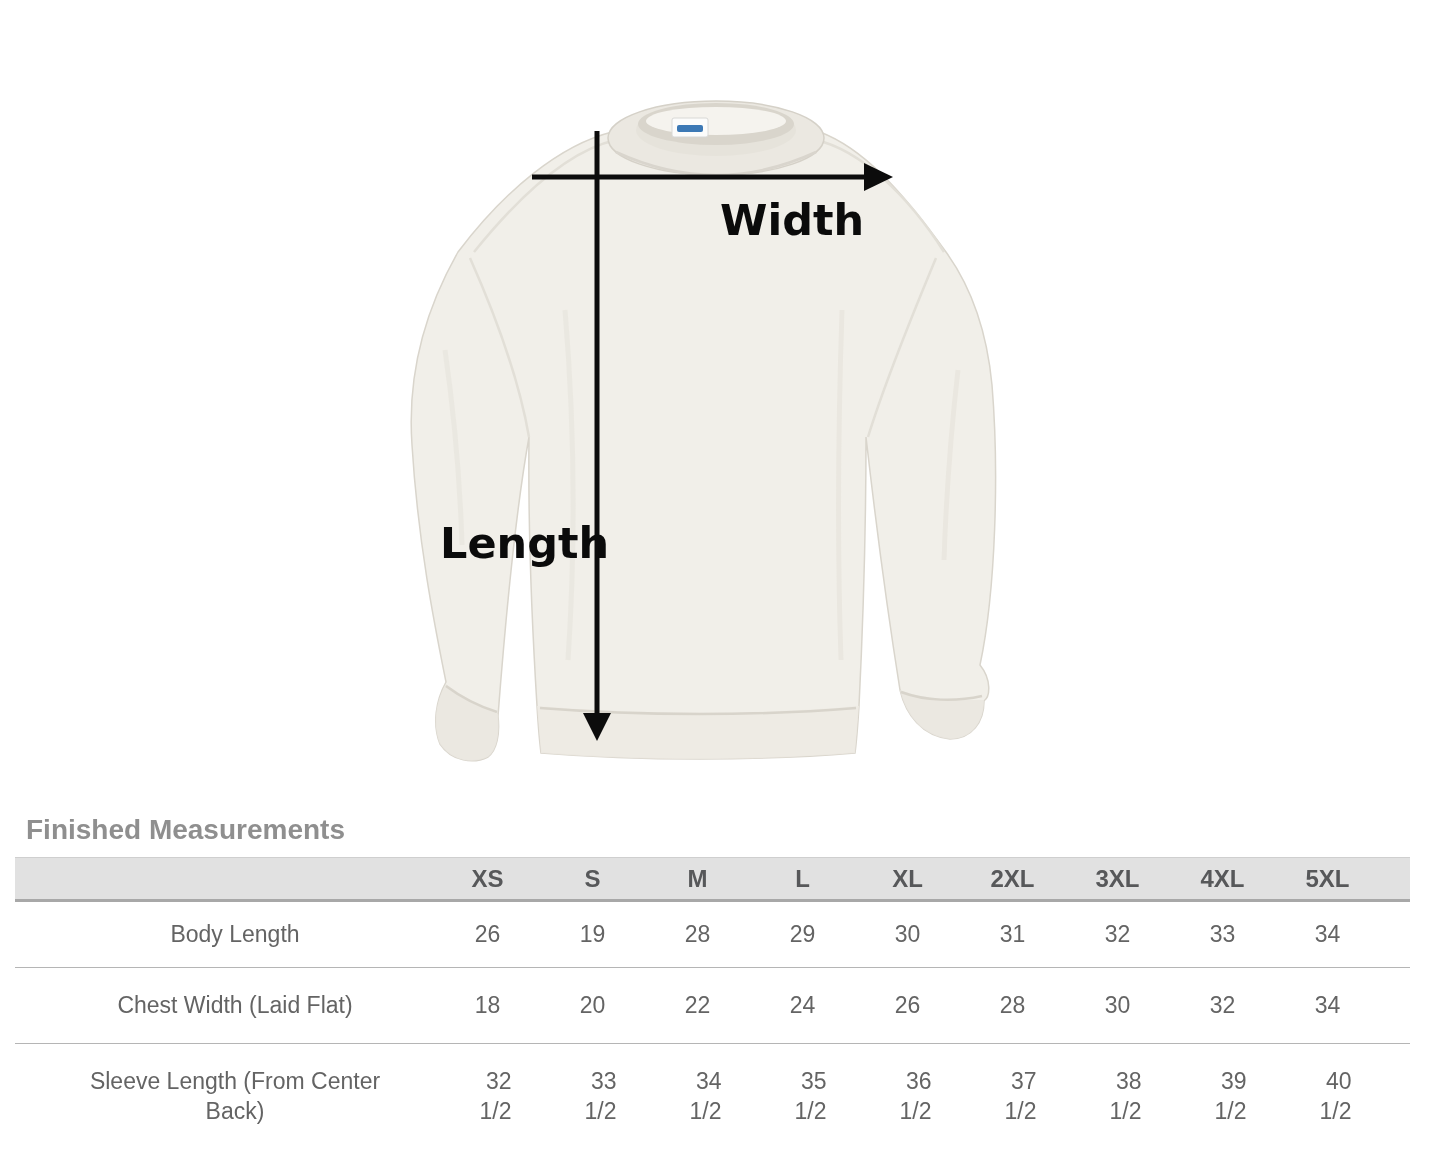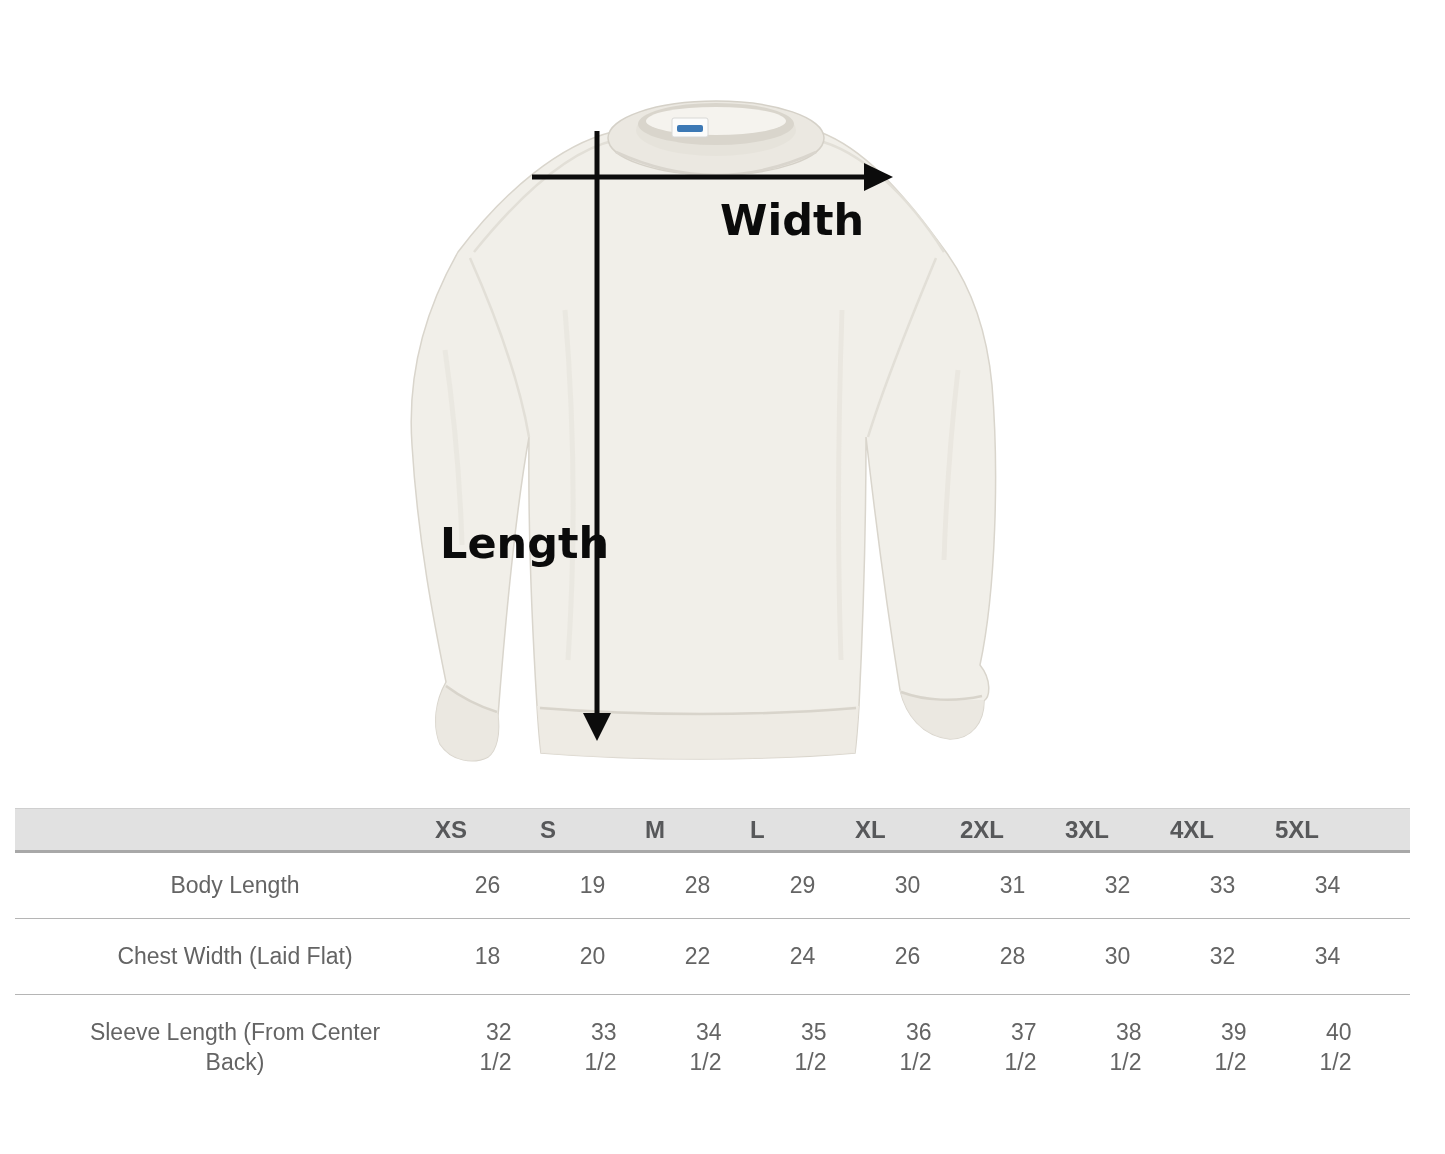--- a/index.html
+++ b/index.html
@@ -34,21 +34,21 @@
   table.size-table col.c-spacer { width: 30px; }
 
   thead th {
     background: #e1e1e1;
     border-top: 1px solid #cfcfcf;
     border-bottom: 3px solid #a8a8a8;
     height: 41px;
     font-size: 24px;
     font-weight: bold;
     color: #57585a;
-    text-align: left;
+    text-align: center;
     padding: 0;
   }
   tbody td {
     border-bottom: 1px solid #b5b5b5;
     text-align: center;
     vertical-align: middle;
     padding: 0;
   }
   tbody tr.r1 td { height: 65px; }
   tbody tr.r2 td { height: 75px; }
@@ -144,20 +144,21 @@
       <line x1="597" y1="131" x2="597" y2="716" stroke="#0c0c0c" stroke-width="5"></line>
       <polygon points="583,713 611,713 597,741" fill="#0c0c0c"></polygon>
     </g>
 
     <text x="720" y="235" font-family="DejaVu Sans, sans-serif" font-size="43" font-weight="bold" fill="#0b0b0b">Width</text>
     <text x="440" y="558" font-family="DejaVu Sans, sans-serif" font-size="43" font-weight="bold" fill="#0b0b0b">Length</text>
   </svg>
 </div>
 
 <div class="measure-section">
+  <h2 class="section-title">Finished Measurements</h2>
 
   <table class="size-table">
     <colgroup>
       <col class="c-label">
       <col class="c-size">
         <col class="c-size">
         <col class="c-size">
         <col class="c-size">
       <col class="c-size">
         <col class="c-size">

